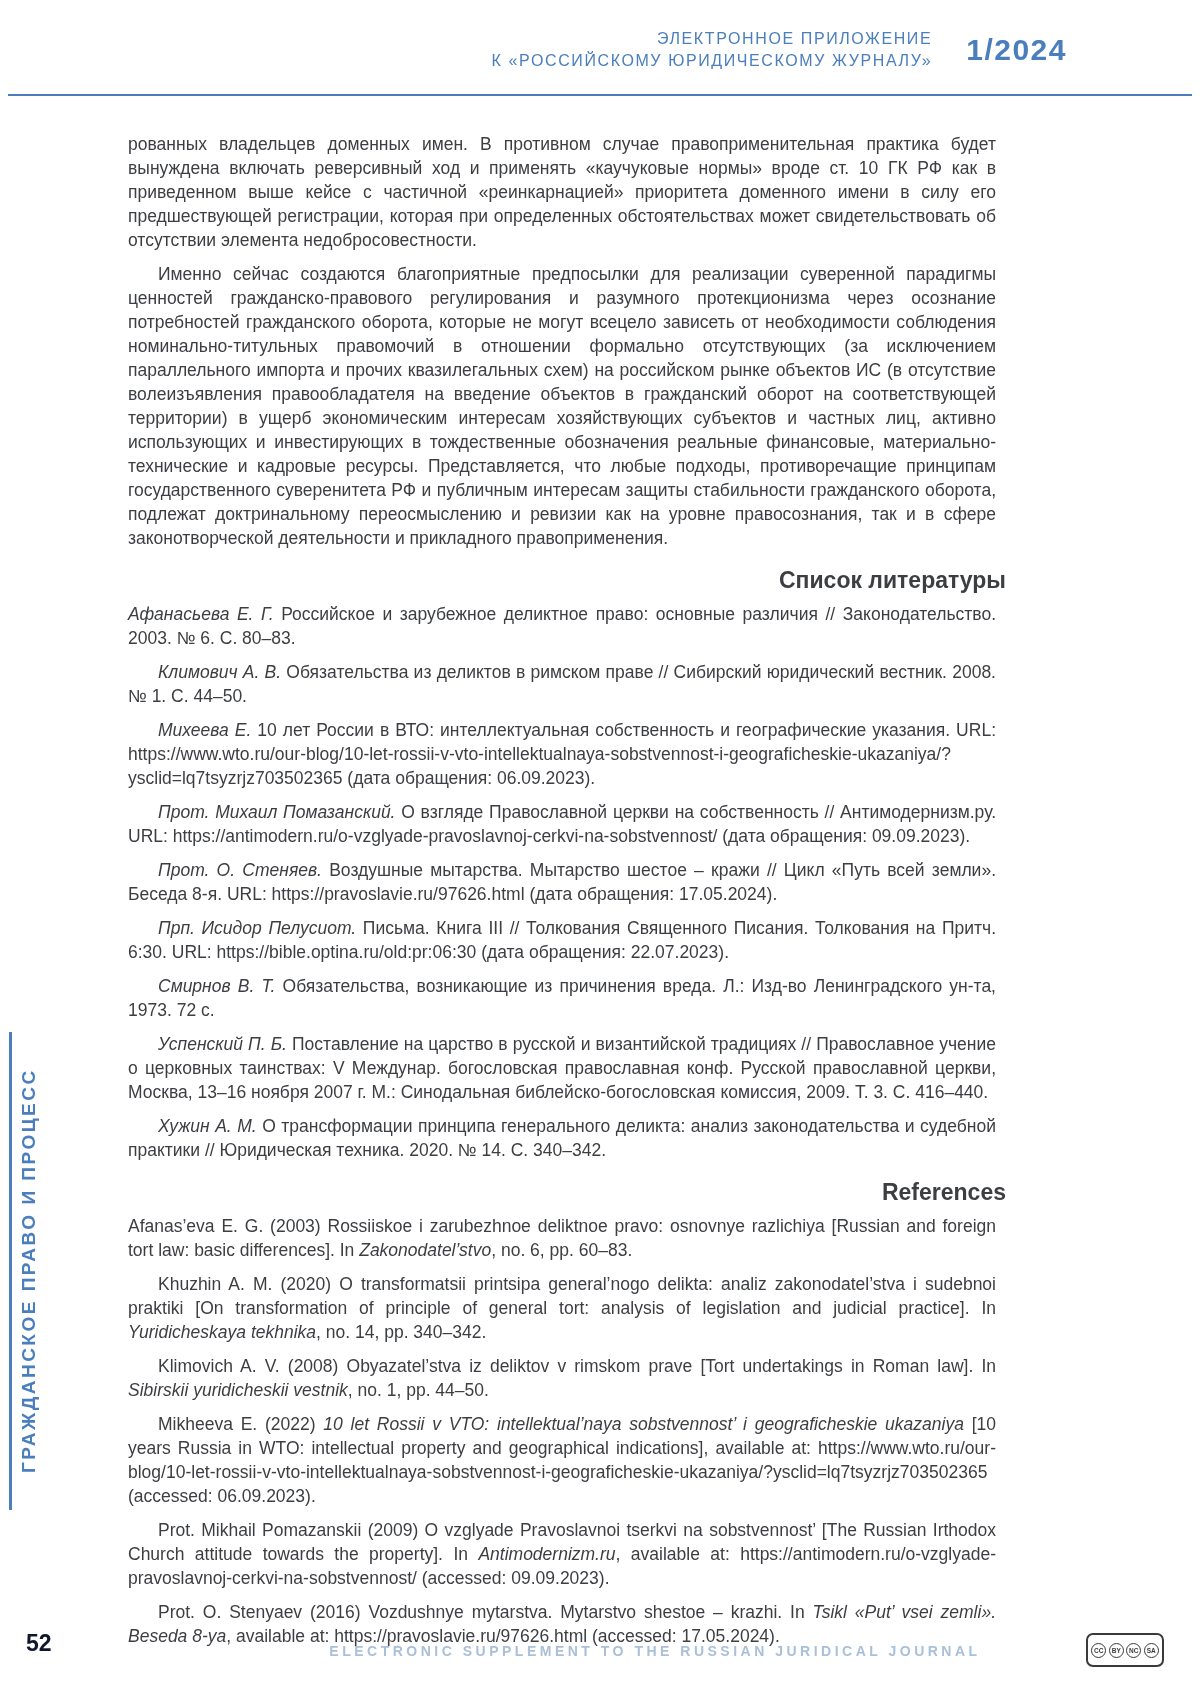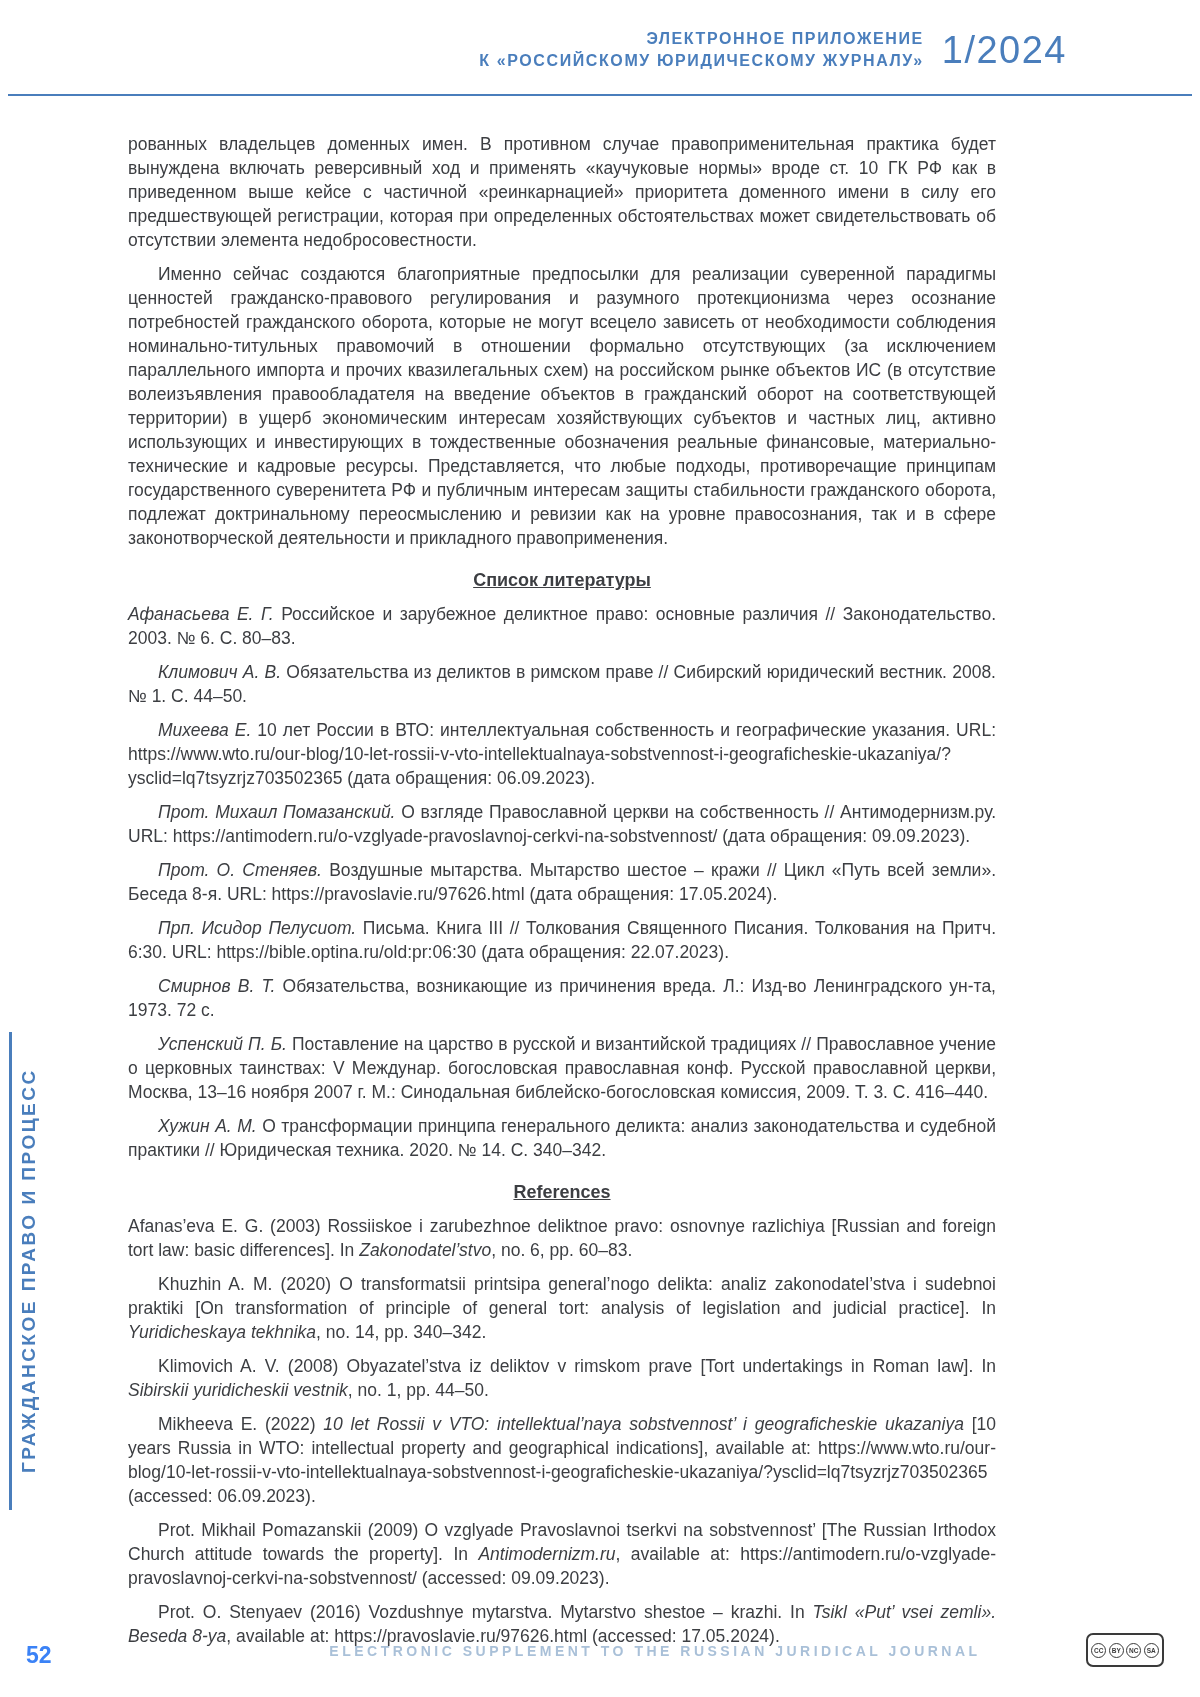--- a/index.html
+++ b/index.html
@@ -2,42 +2,42 @@
 <html lang="ru"><head>
 <meta charset="utf-8">
 <style>
   html,body { margin:0; padding:0; background:#ffffff; }
   .page {
     position:relative; width:1200px; height:1697px; background:#ffffff;
     font-family:"Liberation Sans", sans-serif; overflow:hidden;
   }
   
   .header { position:absolute; top:28px; right:133px; display:flex; align-items:center; gap:18px; }
-  .header-lines { text-align:right; font-weight:bold; font-size:16px; letter-spacing:1.6px; line-height:22px; color:#4a7ebc; }
-  .issue { font-size:38px; font-weight:normal; letter-spacing:1.5px; color:#4a7ebc; }
+  .header-lines { text-align:right; font-weight:normal; font-size:16px; letter-spacing:1.6px; line-height:22px; color:#4a7ebc; }
+  .issue { font-size:30px; font-weight:bold; letter-spacing:1.5px; color:#4a7ebc;margin-left:16px; }
   .header-rule { position:absolute; top:94px; left:8px; right:8px; height:2px; background:#4a7ebc; }
   
   .side-rule { position:absolute; left:9px; top:1032px; width:2.5px; height:478px; background:#4a7ebc; }
   .side-label {
     position:absolute; left:18px; top:1032px; height:478px; width:34px;
     writing-mode:vertical-rl; transform:rotate(180deg); text-align:center;
     font-weight:bold; font-size:19px; letter-spacing:2.5px; color:#4a7ebc; white-space:nowrap;
   }
   
   .content {
     position:absolute; left:118px; top:122px; width:888px;
     font-size:17.5px; line-height:24px; color:#3c3e42; text-align:justify;
     hyphens:auto;
   }
   .entries p { margin:10px; text-indent:30px; overflow-wrap:anywhere; }
   .entries p:first-child { text-indent:0; }
   .entries em { font-style:italic; }
-  h2.section-heading { font-size:18px; font-weight:bold; margin:18px 0 10px; color:#3c3e42; text-align:center;text-decoration:underline; }
+  h2.section-heading { font-size:23px; font-weight:bold; margin:18px 0 10px; color:#3c3e42; text-align:right; }
   
-  .page-num { position:absolute; left:26px; bottom:28px; color:#3b82f6; font-weight:bold; font-size:23px; }
+  .page-num { position:absolute; left:26px; bottom:40px; color:#0f172a; font-weight:bold; font-size:23px; }
   .footer-title {
     position:absolute; left:240px; right:130px; bottom:38px; text-align:center;
     color:#a9c0d8; font-weight:bold; font-size:14px; letter-spacing:3.5px; white-space:nowrap;
   }
   .cc-badge {
     position:absolute; right:36px; bottom:30px; width:78px; height:34px;
     border:2px solid #3a3a3a; border-radius:7px; background:#fff;
     display:flex; align-items:center; justify-content:center; gap:2.5px; box-sizing:border-box;
   }
   .cc-circle {

